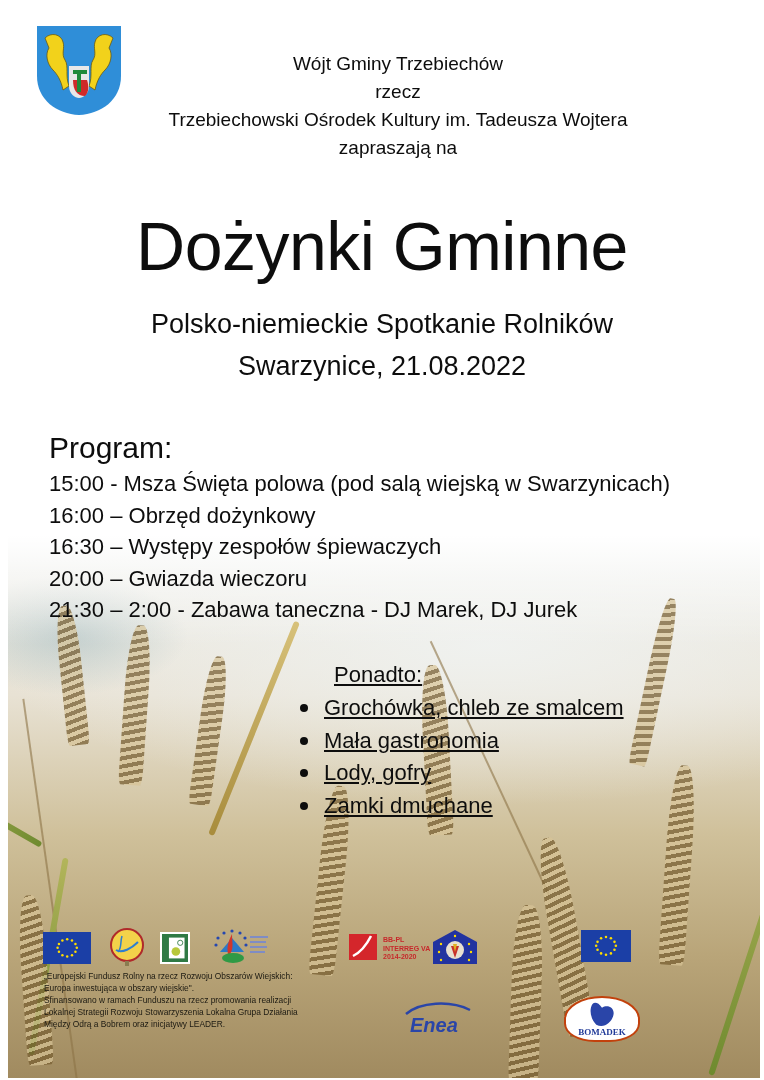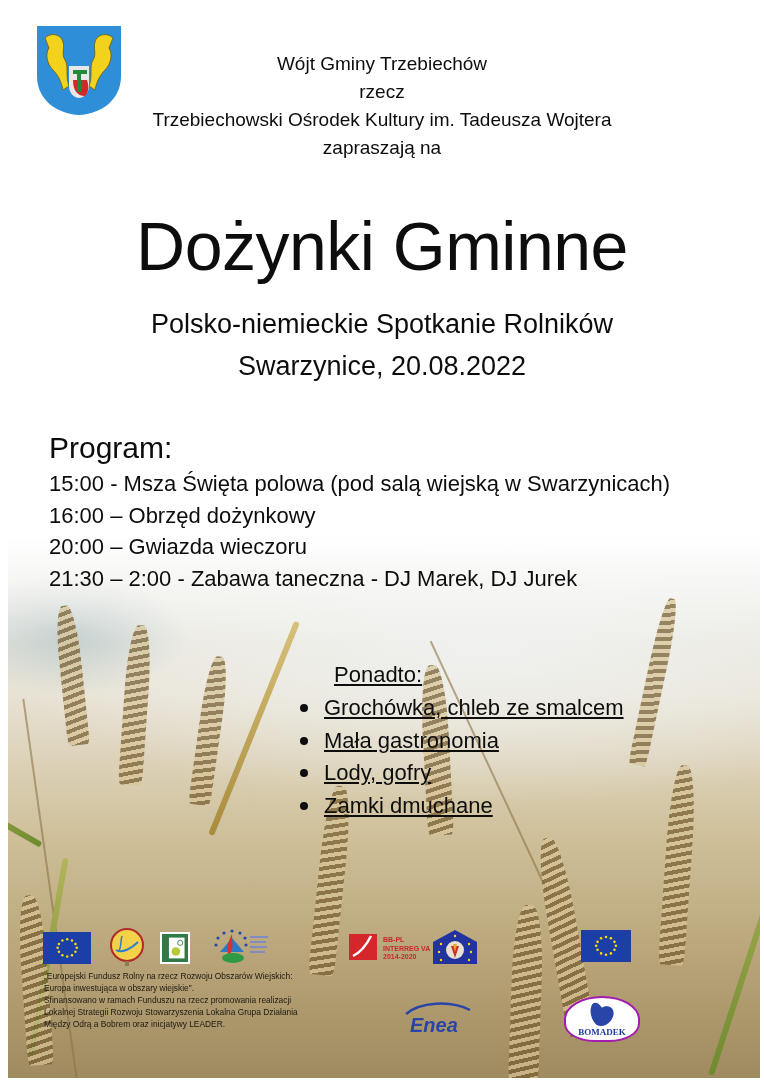--- a/index.html
+++ b/index.html
@@ -26,21 +26,21 @@
     background: linear-gradient(180deg, #b3b55b, #6e8a2f);
     transform-origin: bottom center;
   }
   .stem {
     position: absolute; width: 2px; background: rgba(140,115,70,0.6);
     transform-origin: bottom center;
   }
 
   
   .crest { position: absolute; left: 35px; top: 24px; width: 88px; height: 92px; }
-  .header-block { position: absolute; left: 0; right: 0; top: 50px; text-align: center; font-size: 19px; line-height: 28px; padding-left: 0; }
+  .header-block { position: absolute; left: 0; right: 0; top: 50px; text-align: center; font-size: 19px; line-height: 28px; padding-left: 16px; }
   .header-block div { width: 764px; }
 
   .title { position: absolute; left: 0; width: 764px; top: 200px; text-align: center; font-size: 68px; line-height: 92px; letter-spacing: -0.5px; }
   .subtitle { position: absolute; left: 0; width: 764px; top: 303px; text-align: center; font-size: 27px; line-height: 42px; }
 
   .program { position: absolute; left: 49px; top: 428px; }
   .program-heading { font-size: 30px; line-height: 40px; }
   .program-row { font-size: 22px; line-height: 31.5px; white-space: nowrap; }
 
   .extras { position: absolute; left: 296px; top: 660px; text-decoration: underline; }
@@ -50,21 +50,21 @@
   .bullet { display: inline-block; width: 8px; height: 8px; border-radius: 50%; background: #0d0d0d; margin: 0 16px 0 4px; }
 
   
   .logo { position: absolute; }
   .eu-flag { background: #1b3fa6; display: flex; align-items: center; justify-content: center; }
   .eu-flag svg { width: 80%; height: 80%; }
   .funding-note { position: absolute; left: 44px; top: 970px; width: 260px; font-size: 8.4px; line-height: 12px; color: #1c1a12; }
   .interreg { position: absolute; left: 349px; top: 934px; width: 28px; height: 26px; background: #d4262b; }
   .interreg-text { position: absolute; left: 383px; top: 936px; font-size: 7px; line-height: 8.5px; color: #c7282b; font-weight: bold; }
   .enea { position: absolute; left: 400px; top: 1000px; width: 90px; height: 36px; }
-  .bomadek { position: absolute; left: 564px; top: 996px; width: 76px; height: 46px; background: #fff; border: 2px solid #a21caf; border-radius: 50% 50% 40% 40%; overflow: hidden; }
+  .bomadek { position: absolute; left: 564px; top: 996px; width: 76px; height: 46px; background: #fff; border: 2px solid #c2410c; border-radius: 50% 50% 40% 40%; overflow: hidden; }
   .bomadek-label { position: absolute; left: 0; right: 0; bottom: 3px; text-align: center; font-family: "Liberation Serif", serif; font-weight: bold; font-size: 9px; color: #203a98; }
 </style>
 </head>
 <body>
 
 <div class="photo">
   <div class="stem" style="left:70px; top:160px; height:400px; transform:rotate(-8deg)"></div>
   <div class="stalk" style="left:60px; top:70px; width:22px; height:140px; transform:rotate(-6deg)"></div>
   <div class="stalk" style="left:110px; top:90px; width:24px; height:160px; transform:rotate(4deg)"></div>
   <div class="stalk" style="left:180px; top:120px; width:22px; height:150px; transform:rotate(8deg)"></div>
@@ -99,27 +99,28 @@
   <div>Wójt Gminy Trzebiechów</div>
   <div>rzecz</div>
   <div>Trzebiechowski Ośrodek Kultury im. Tadeusza Wojtera</div>
   <div>zapraszają na</div>
 </div>
 
 <div class="title">Dożynki Gminne</div>
 
 <div class="subtitle">
   <div>Polsko-niemieckie Spotkanie Rolników</div>
-  <div>Swarzynice, 20.08.2022</div>
+  <div>Swarzynice, 21.08.2022</div>
 </div>
 
 <div class="program">
   <div class="program-heading">Program:</div>
   <div class="program-row">15:00 -  Msza Święta polowa (pod salą wiejską w Swarzynicach)</div>
   <div class="program-row">16:00 – Obrzęd dożynkowy</div>
+  <div class="program-row">16:30 – Występy zespołów śpiewaczych</div>
   <div class="program-row">20:00 – Gwiazda wieczoru</div>
   <div class="program-row">21:30 – 2:00 - Zabawa taneczna - DJ Marek, DJ Jurek</div>
 </div>
 
 <div class="extras">
   <div class="extras-heading">Ponadto:</div>
   <ul>
     <li>
         <span class="bullet"></span>
         <span>Grochówka, chleb ze smalcem</span>

